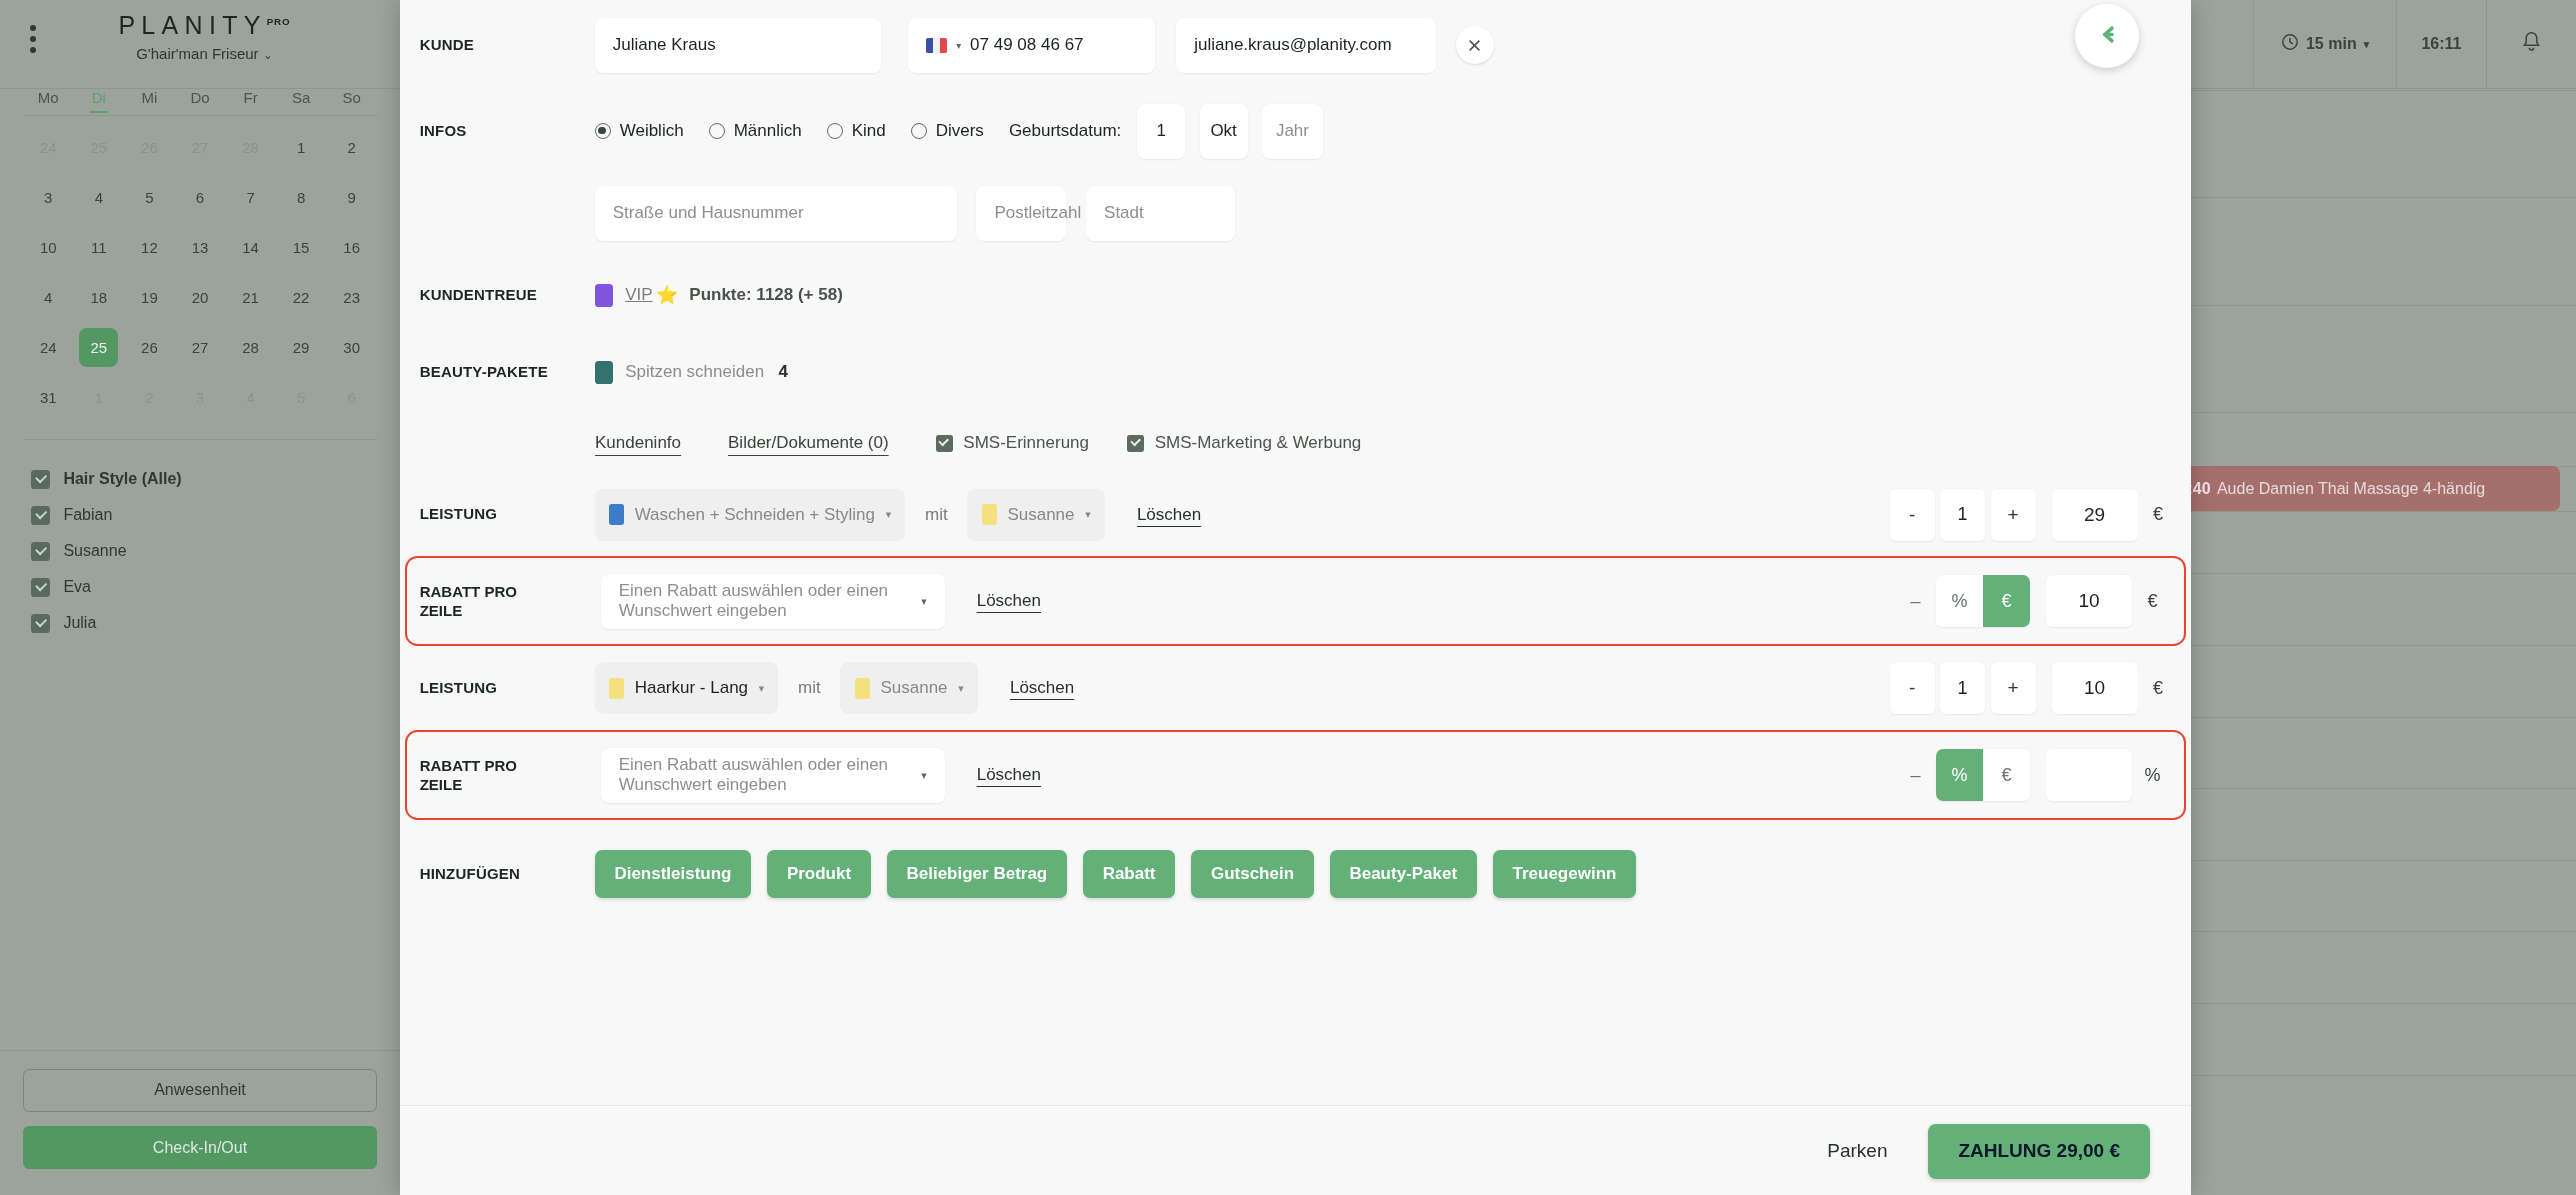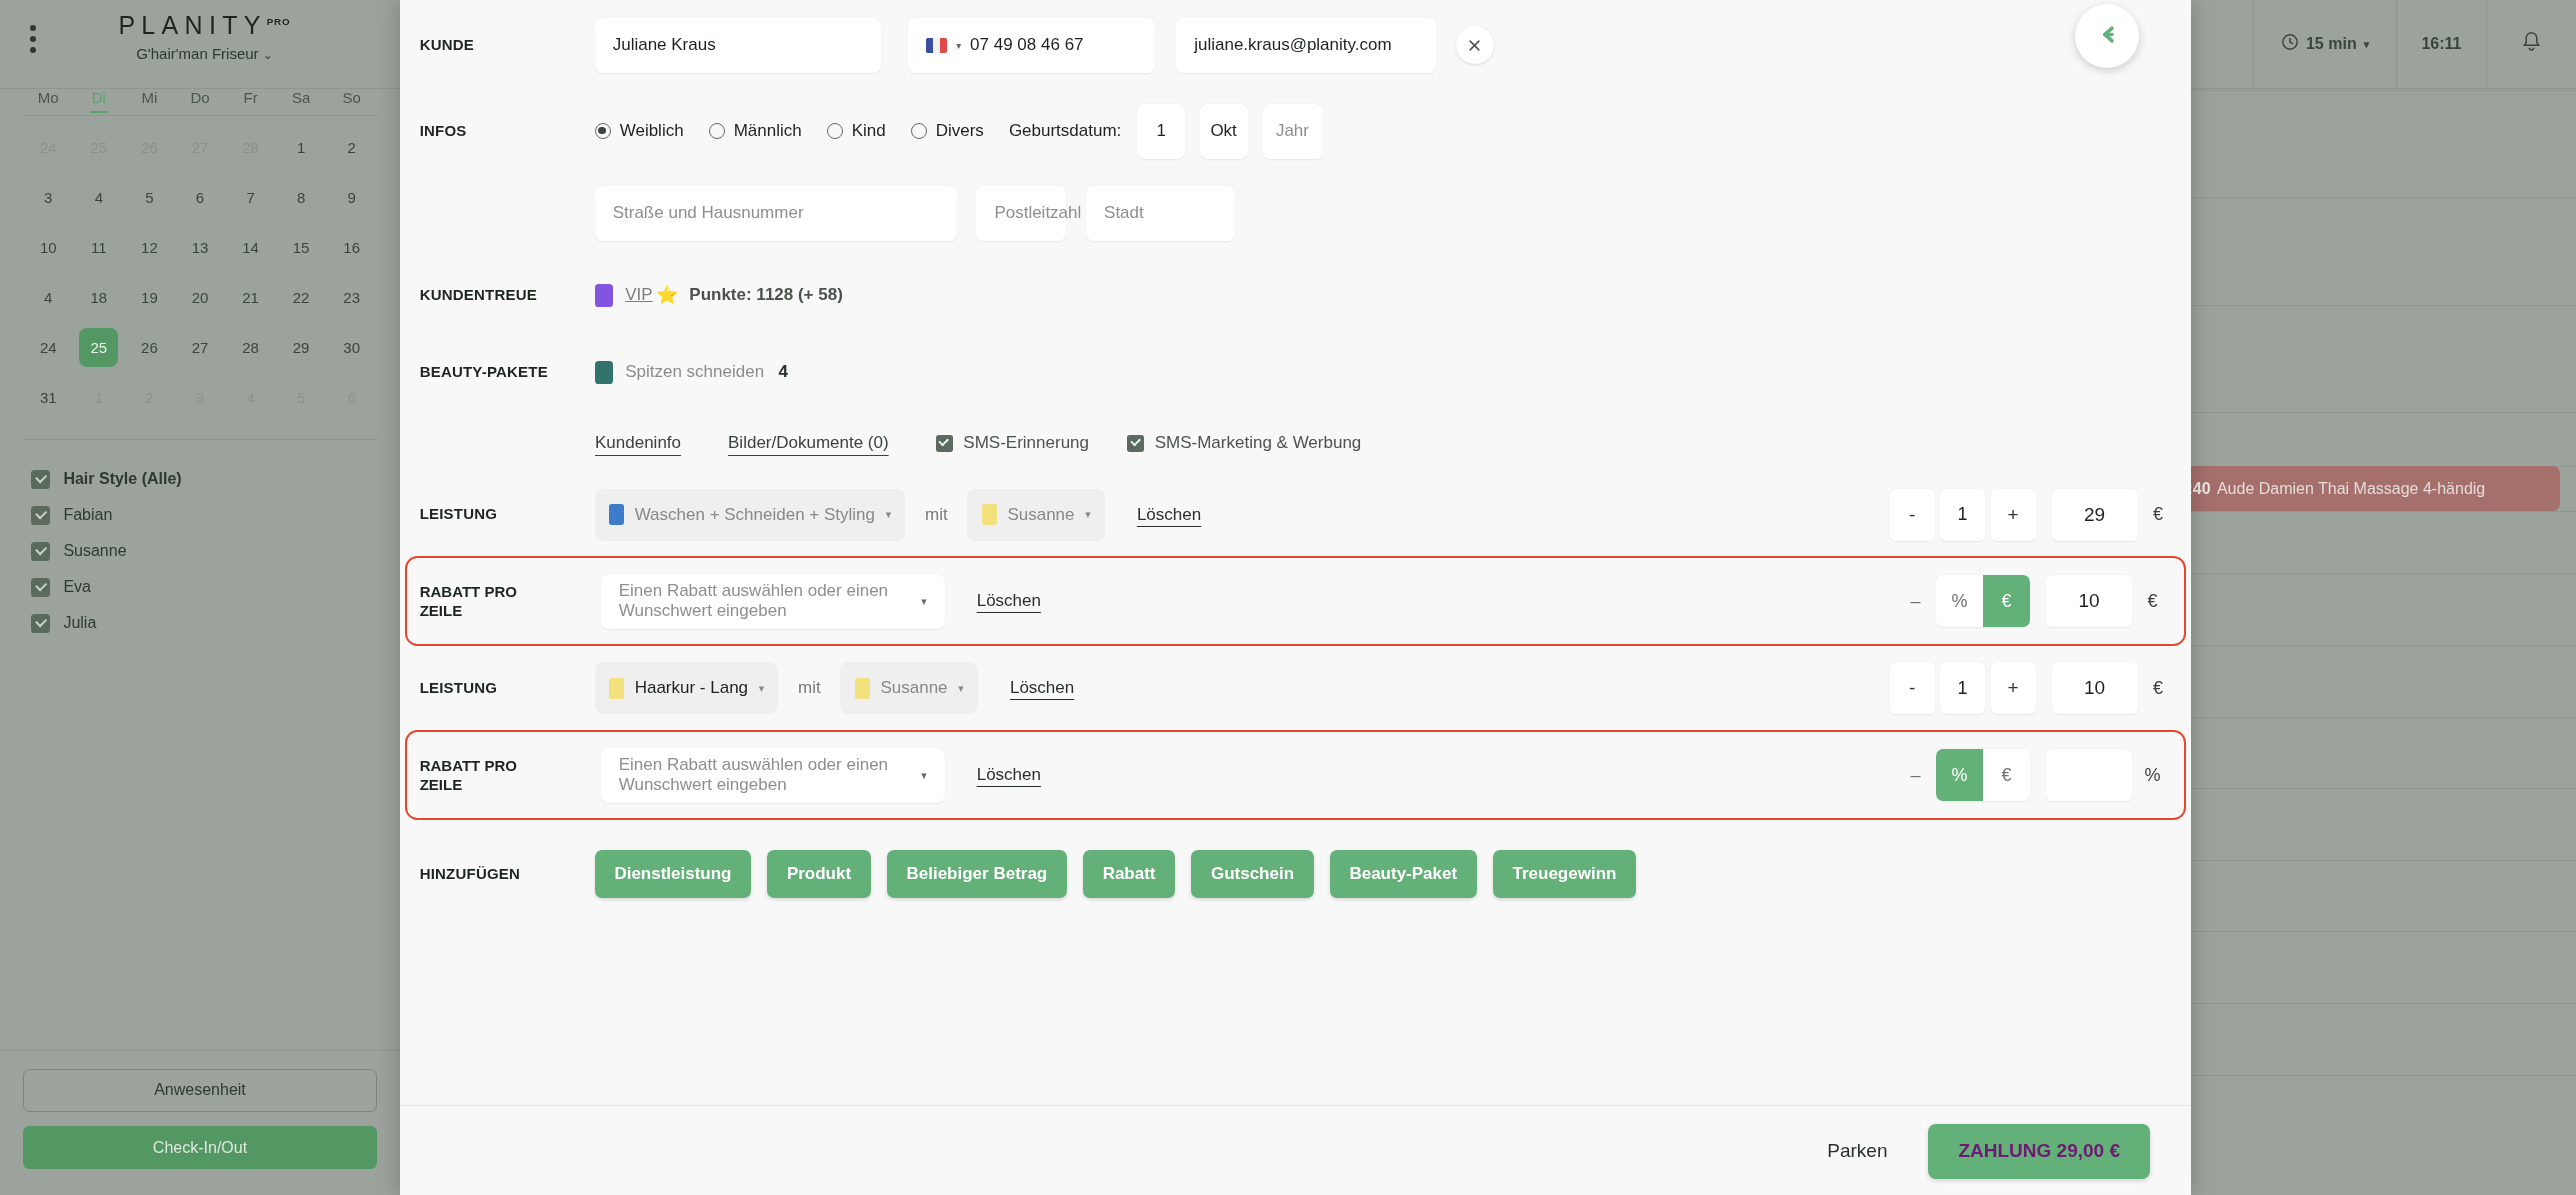--- a/index.html
+++ b/index.html
@@ -185,21 +185,21 @@
   .row-add { height: 97px; align-items:center; }
   .addbtns { display:flex; gap: 16px; }
   .addbtn { height: 48px; background:#63b079; border-radius: 7.2px; color:#fff; font-size: 17px;
       font-weight: 700; display:flex; align-items:center; justify-content:center; padding: 0 19.7px;
       box-shadow: 0 1.8px 3.6px rgba(0,0,0,.13); white-space:nowrap; }
 
   
   .modal-foot { position:absolute; left:0; right:0; bottom: 0; height: 91px; background:#f7f8f7;
       border-top: 0.9px solid #e6e8e6; display:flex; align-items:center; justify-content:flex-end; padding-right: 41px; }
   .parken { font-size: 19px; color:#2a312b; text-underline-offset: 7.2px; margin-right: 41px; }
-  .pay { height: 55px; background:#63b079; color:#701a75; font-weight:700; font-size: 19px; border-radius: 8px;
+  .pay { height: 55px; background:#63b079; color:#0f172a; font-weight:700; font-size: 19px; border-radius: 8px;
       display:flex; align-items:center; justify-content:center; padding: 0 30px; box-shadow:0 1.8px 4.5px rgba(0,0,0,.15); }
 </style>
 </head>
 <body>
 
 <div id="root">
 
   <div class="bg-layer">
 
     <div class="bg-topbar">

